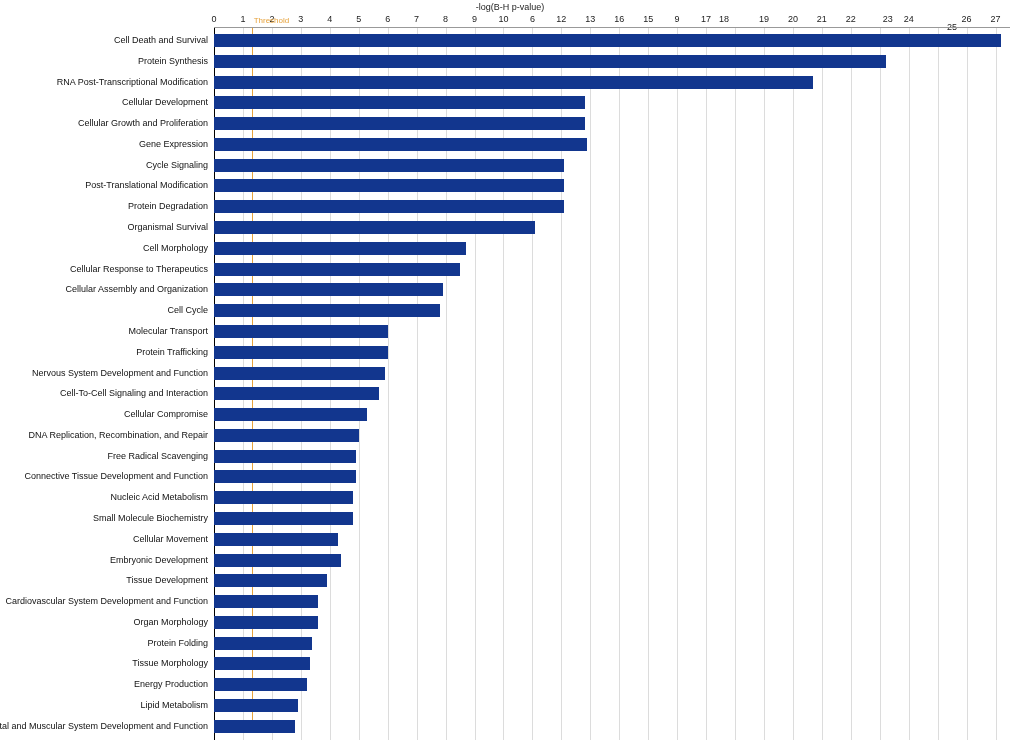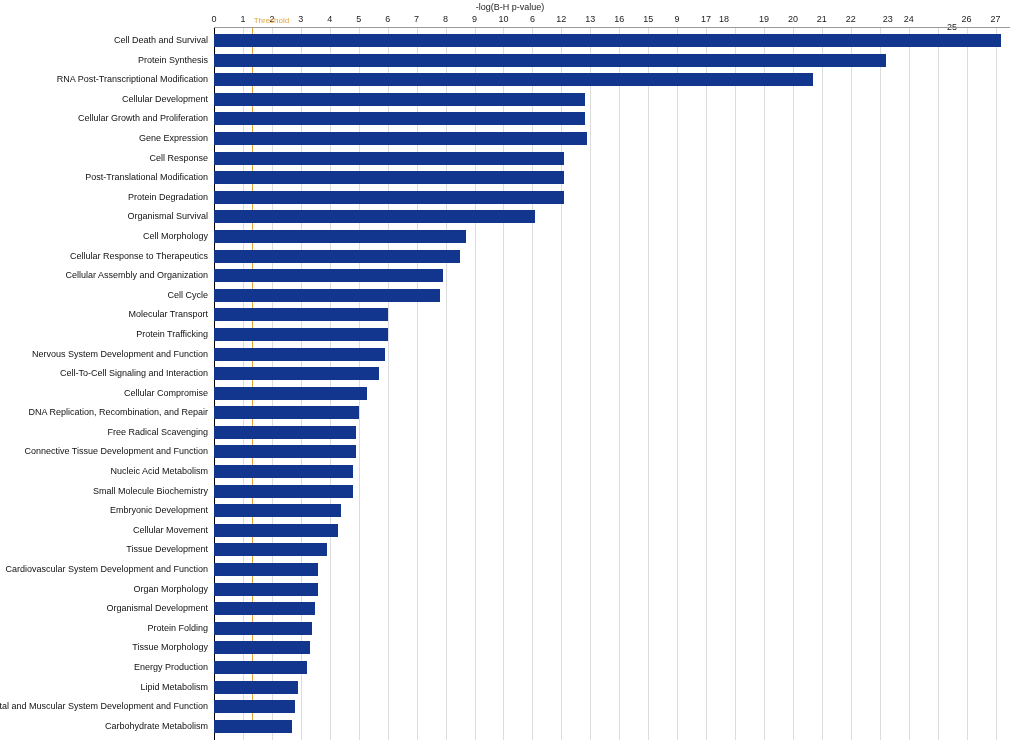--- a/index.html
+++ b/index.html
@@ -188,21 +188,21 @@
         </div>
         <div class="row">
           <div class="row-label">Cellular Growth and Proliferation</div>
           <div class="bar" style="width: 370.502px; background: rgb(18, 54, 142);"></div>
         </div>
         <div class="row">
           <div class="row-label">Gene Expression</div>
           <div class="bar" style="width: 373.396px; background: rgb(18, 54, 142);"></div>
         </div>
         <div class="row">
-          <div class="row-label">Cell Response</div>
+          <div class="row-label">Cycle Signaling</div>
           <div class="bar" style="width: 350.24px; background: rgb(18, 54, 142);"></div>
         </div>
         <div class="row">
           <div class="row-label">Post-Translational Modification</div>
           <div class="bar" style="width: 350.24px; background: rgb(18, 54, 142);"></div>
         </div>
         <div class="row">
           <div class="row-label">Protein Degradation</div>
           <div class="bar" style="width: 350.24px; background: rgb(18, 54, 142);"></div>
         </div>
@@ -260,63 +260,55 @@
         </div>
         <div class="row">
           <div class="row-label">Nucleic Acid Metabolism</div>
           <div class="bar" style="width: 138.938px; background: rgb(18, 54, 142);"></div>
         </div>
         <div class="row">
           <div class="row-label">Small Molecule Biochemistry</div>
           <div class="bar" style="width: 138.938px; background: rgb(18, 54, 142);"></div>
         </div>
         <div class="row">
+          <div class="row-label">Cellular Movement</div>
+          <div class="bar" style="width: 124.465px; background: rgb(18, 54, 142);"></div>
+        </div>
+        <div class="row">
           <div class="row-label">Embryonic Development</div>
           <div class="bar" style="width: 127.36px; background: rgb(18, 54, 142);"></div>
         </div>
         <div class="row">
-          <div class="row-label">Cellular Movement</div>
-          <div class="bar" style="width: 124.465px; background: rgb(18, 54, 142);"></div>
-        </div>
-        <div class="row">
           <div class="row-label">Tissue Development</div>
           <div class="bar" style="width: 112.887px; background: rgb(18, 54, 142);"></div>
         </div>
         <div class="row">
           <div class="row-label">Cardiovascular System Development and Function</div>
           <div class="bar" style="width: 104.204px; background: rgb(18, 54, 142);"></div>
         </div>
         <div class="row">
           <div class="row-label">Organ Morphology</div>
           <div class="bar" style="width: 104.204px; background: rgb(18, 54, 142);"></div>
         </div>
         <div class="row">
-          <div class="row-label">Organismal Development</div>
-          <div class="bar" style="width: 101.309px; background: rgb(18, 54, 142);"></div>
-        </div>
-        <div class="row">
           <div class="row-label">Protein Folding</div>
           <div class="bar" style="width: 98.4145px; background: rgb(18, 54, 142);"></div>
         </div>
         <div class="row">
           <div class="row-label">Tissue Morphology</div>
           <div class="bar" style="width: 95.52px; background: rgb(18, 54, 142);"></div>
         </div>
         <div class="row">
           <div class="row-label">Energy Production</div>
           <div class="bar" style="width: 92.6255px; background: rgb(18, 54, 142);"></div>
         </div>
         <div class="row">
           <div class="row-label">Lipid Metabolism</div>
           <div class="bar" style="width: 83.9418px; background: rgb(18, 54, 142);"></div>
         </div>
         <div class="row">
           <div class="row-label">Skeletal and Muscular System Development and Function</div>
           <div class="bar" style="width: 81.0473px; background: rgb(18, 54, 142);"></div>
         </div>
-        <div class="row">
-          <div class="row-label">Carbohydrate Metabolism</div>
-          <div class="bar" style="width: 78.1527px; background: rgb(18, 54, 142);"></div>
-        </div>
       </div>
   </div>
 
 </div>
 
 </body></html>

